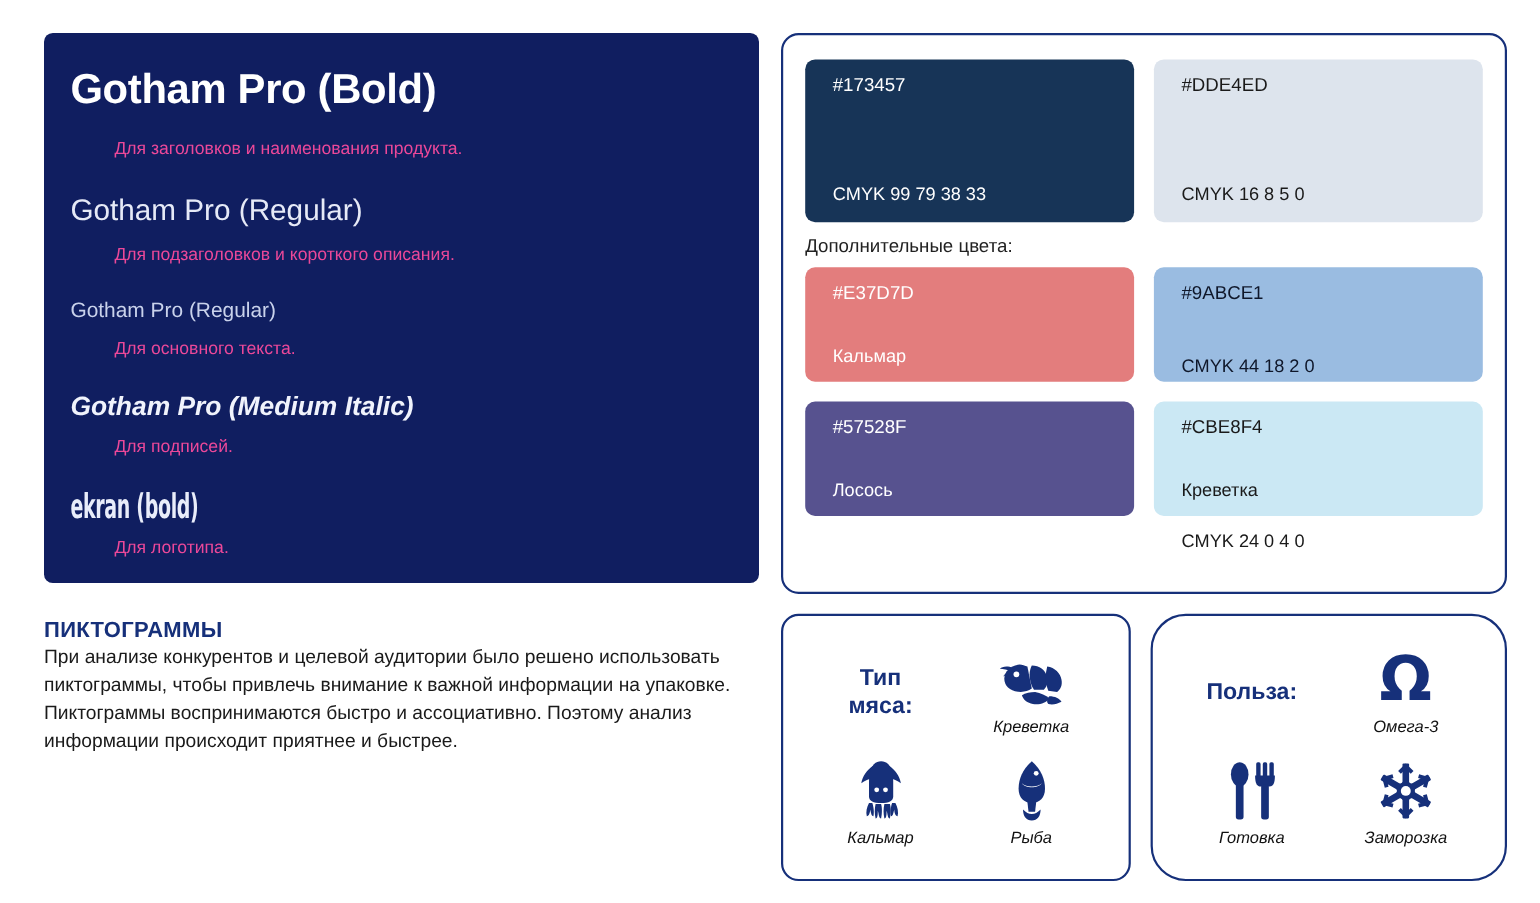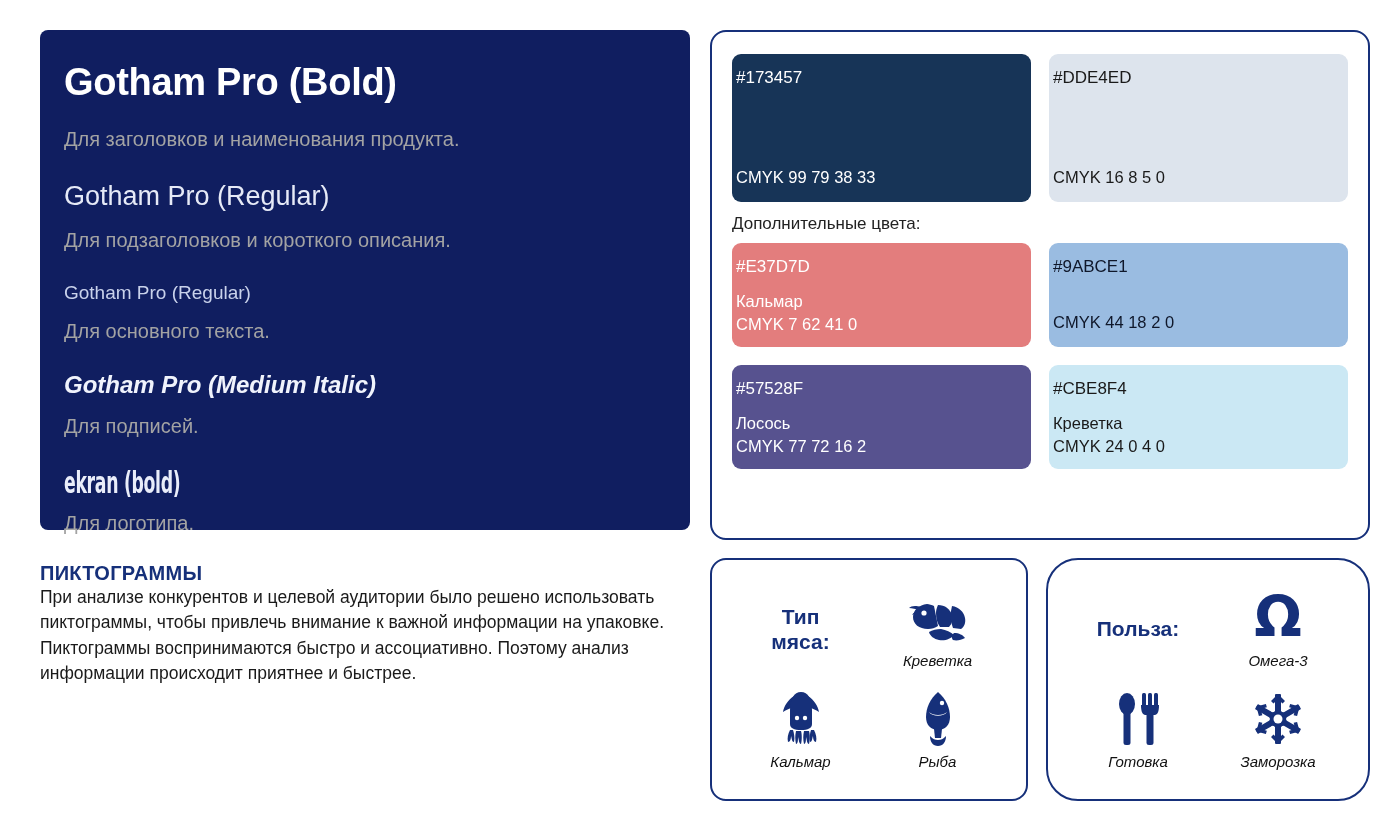--- a/index.html
+++ b/index.html
@@ -53,24 +53,25 @@
   }
   .type-sample-italic {
     font-size: 24px;
     font-weight: bold;
     font-style: italic;
     color: #F0F3FC;
     line-height: 1.1;
     margin-bottom: 14px;
   }
   .type-desc {
-    font-size: 20px;
-    color: #a3a3a3;
+    font-size: 16px;
+    color: #ec4899;
     line-height: 1.3;
     margin-bottom: 30px;
+    margin-left: 40px;
   }
   .type-desc.tight { margin-bottom: 28px; }
 
   .logo-sample {
     font-family: "Liberation Sans Narrow", "DejaVu Sans Condensed", "Liberation Sans", sans-serif;
     font-size: 31px;
     font-weight: bold;
     color: #E9EDFA;
     letter-spacing: -0.5px;
     transform: scaleX(0.62);
@@ -122,24 +123,25 @@
   }
 
   .swatch-grid {
     display: grid;
     grid-template-columns: 1fr 1fr;
     gap: 18px;
   }
 
   .swatch {
     border-radius: 9px;
-    padding: 14px 4px;
+    padding: 14px 25px;
     display: flex;
     flex-direction: column;
     position: relative;
+    gap: 23px;
   }
   .swatch-primary { height: 148px; justify-content: space-between; }
   .swatch-secondary { height: 104px; }
 
   .swatch-hex {
     font-size: 17px;
     line-height: 1.2;
   }
   .swatch-name {
     font-size: 16.5px;

